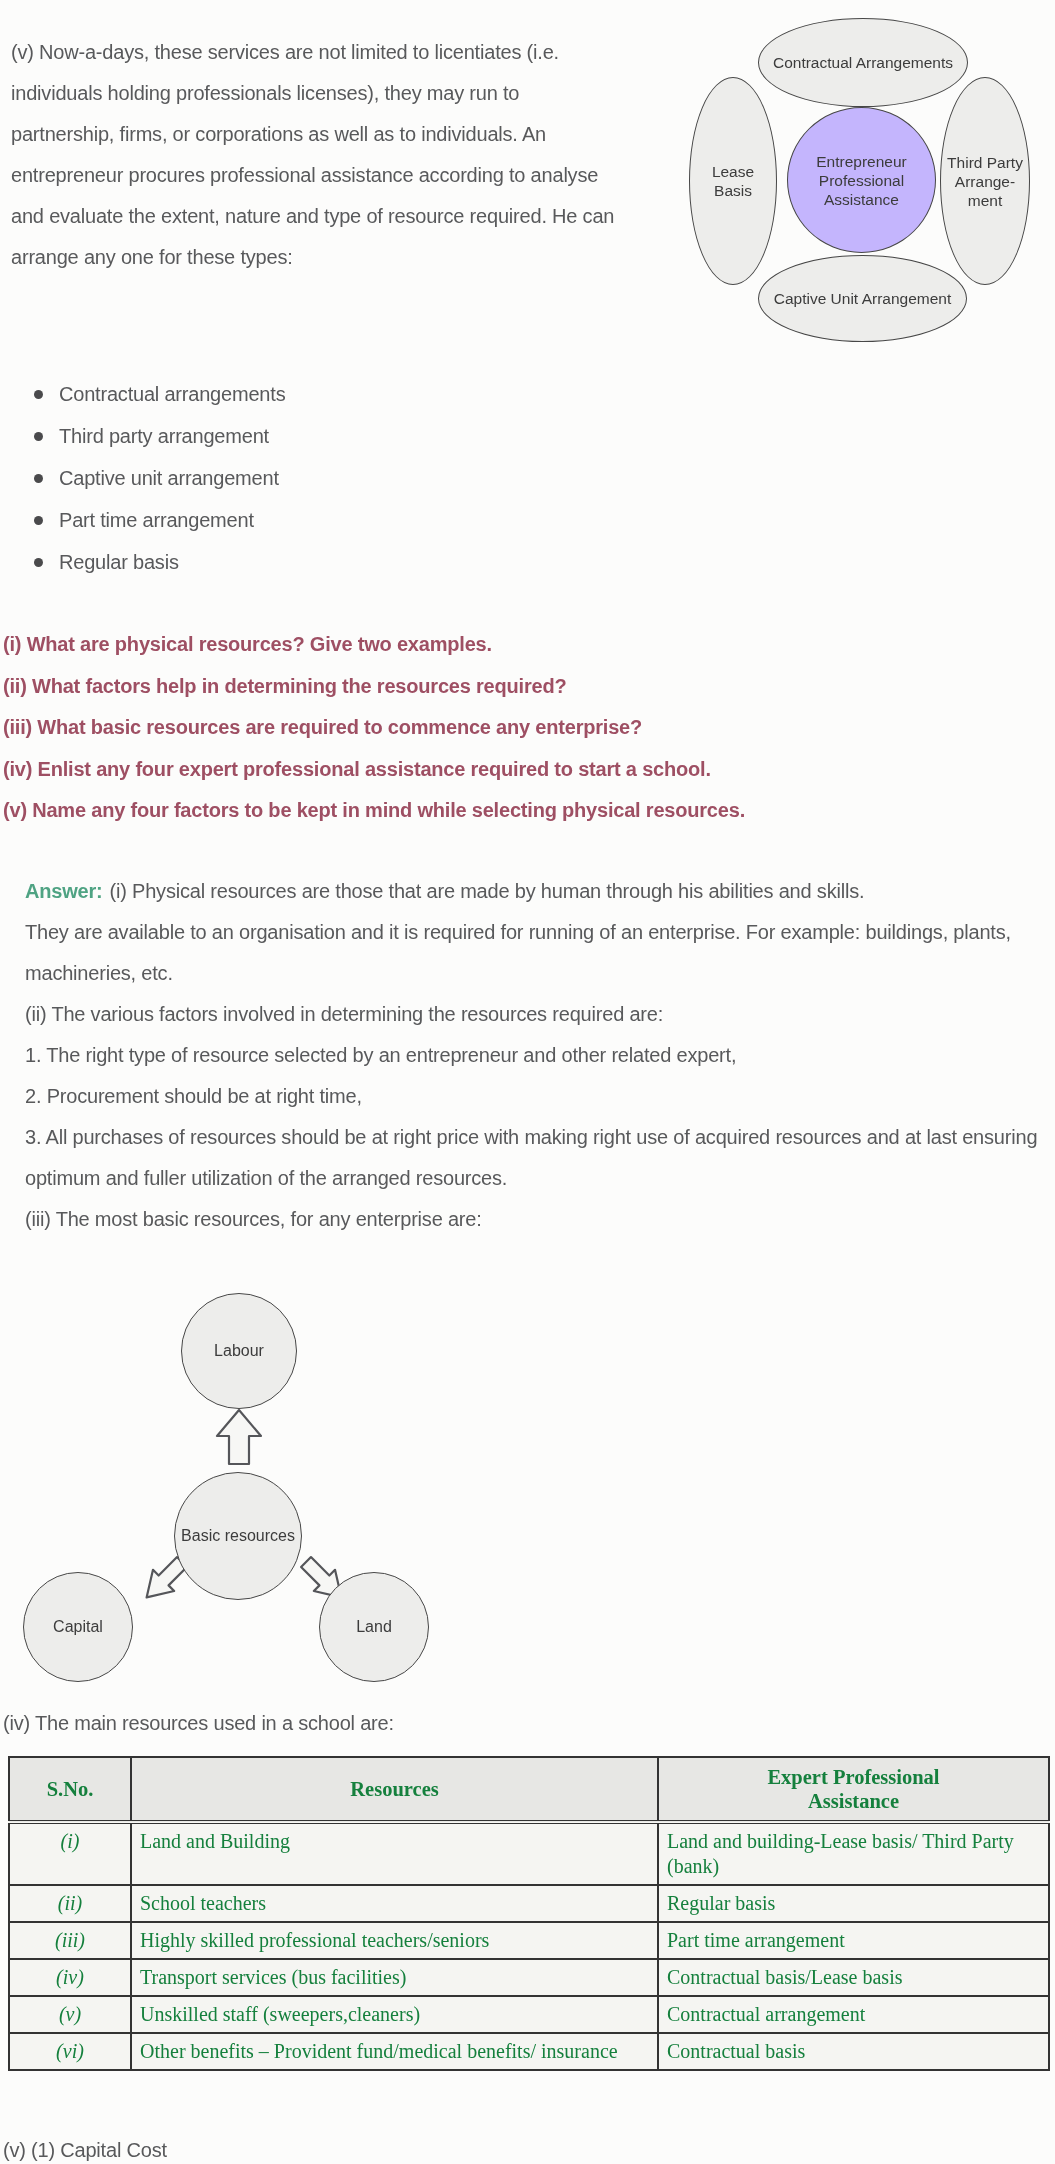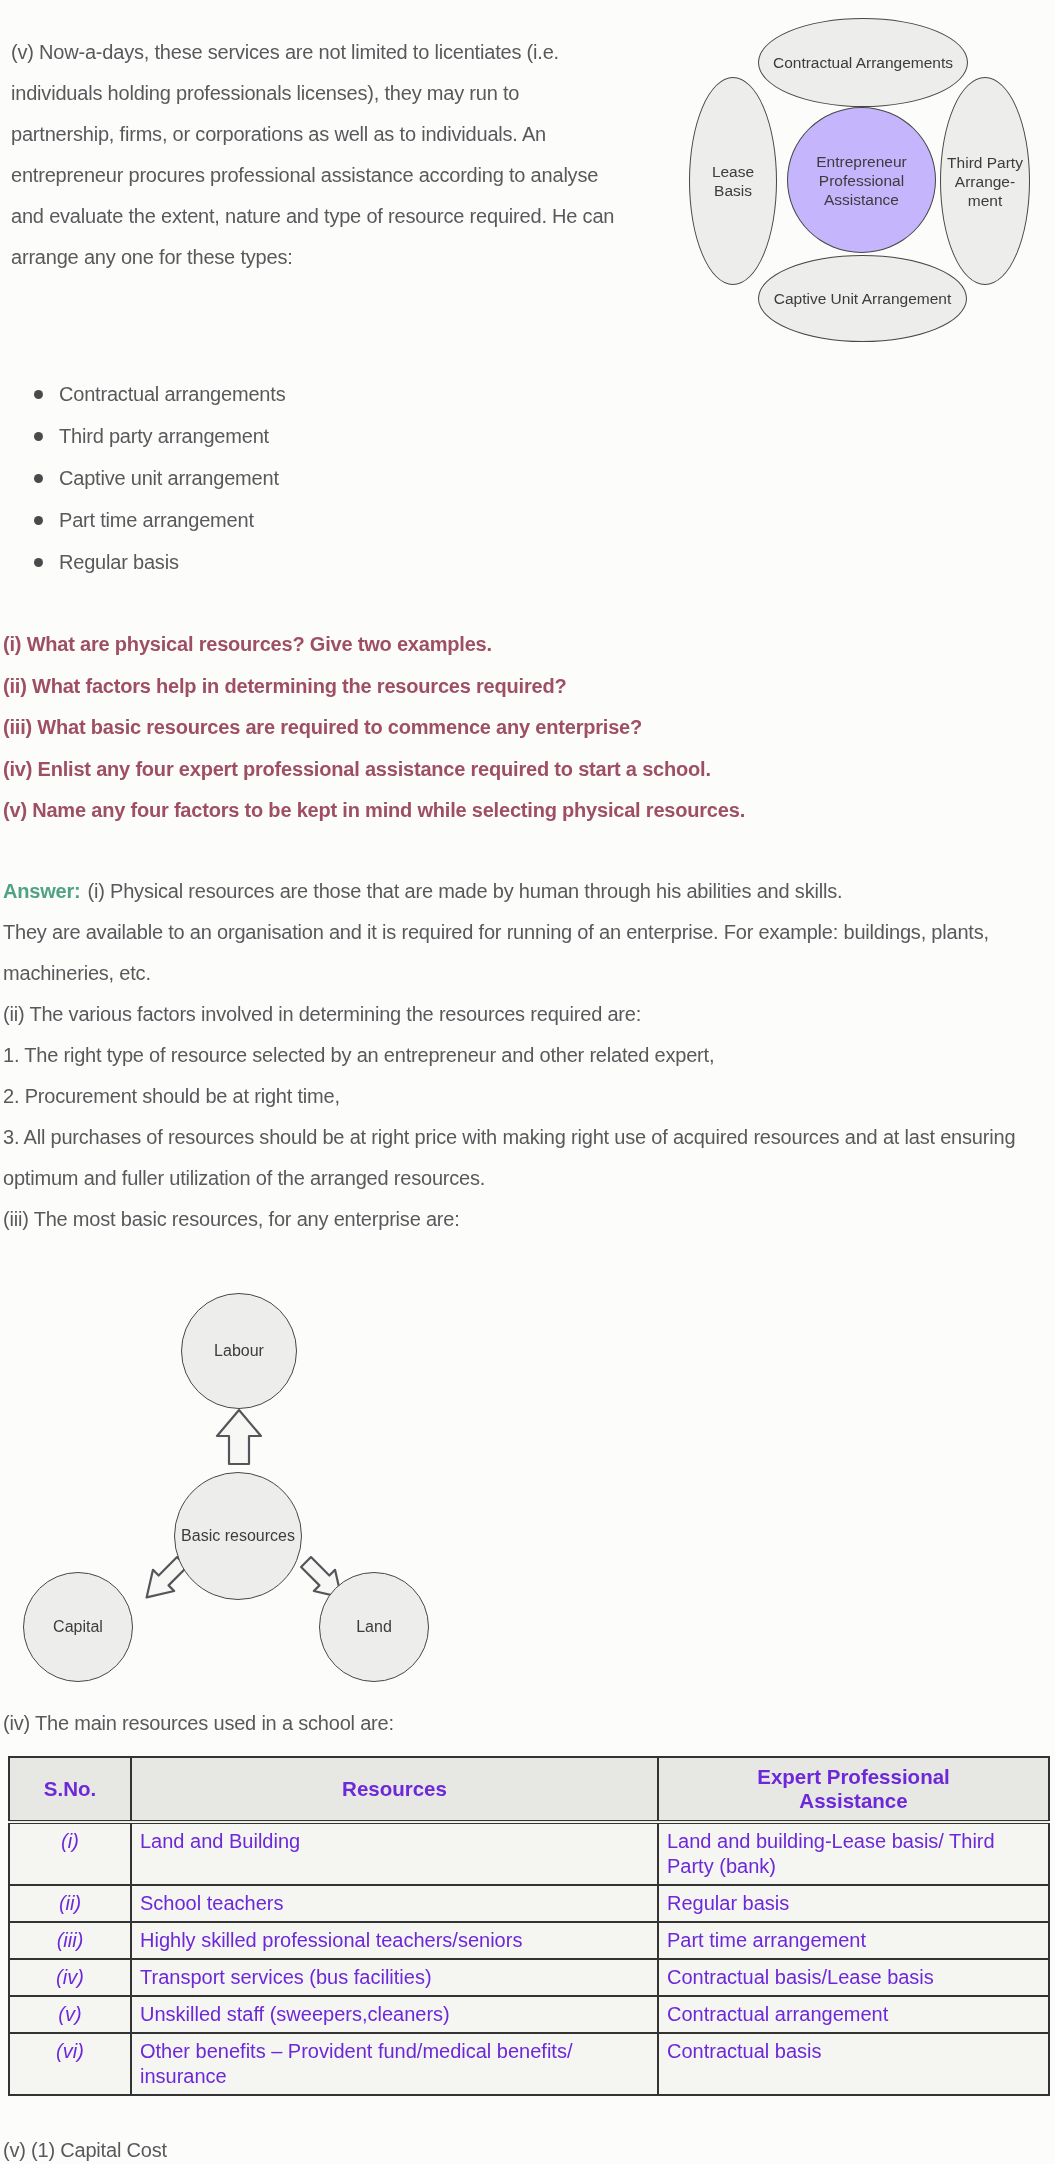--- a/index.html
+++ b/index.html
@@ -1,20 +1,20 @@
 <!DOCTYPE html>
 <html><head>
 <meta charset="utf-8">
 <style>
   html,body{margin:0;padding:0;}
   body{background:#fcfcfb;font-family:"Liberation Sans","DejaVu Sans",sans-serif;}
   .page{position:relative;width:1055px;height:2164px;background:#fcfcfb;overflow:hidden;color:#58595b;}
 
   
-  .bodytext{font-size:20px;line-height:41px;letter-spacing:-0.2px;color:#58595b;}
+  .bodytext{font-size:20px;line-height:41px;letter-spacing:-0.2px;color:#58595b;margin-left:22px;}
 
   
   .intro{position:absolute;left:3px;top:24px;width:612px;margin:8px;}
 
   
   .diagram1{position:absolute;left:675px;top:8px;width:378px;height:345px;}
   .d1shape{position:absolute;display:flex;align-items:center;justify-content:center;text-align:center;
            background:#ededeb;border:1.6px solid #474747;border-radius:50%;
            font-size:15.5px;line-height:19px;color:#3c3c3c;padding:2px;box-sizing:border-box;}
   .d1-top{left:83px;top:10px;width:210px;height:89px;}
@@ -46,21 +46,21 @@
   .d2-labour{left:169px;top:1px;width:116px;height:116px;}
   .d2-basic{left:162px;top:180px;width:128px;height:128px;}
   .d2-capital{left:11px;top:280px;width:110px;height:110px;}
   .d2-land{left:307px;top:280px;width:110px;height:110px;}
 
   
   .school-intro{position:absolute;left:3px;top:1703px;margin:0;}
 
   table.res{position:absolute;left:8px;top:1756px;width:1040px;border-collapse:collapse;
             background:#f5f5f2;table-layout:fixed;
-            font-family:Liberation Sans, sans-serif;color:#6d28d9;}
+            font-family:Liberation Serif, serif;color:#15803d;}
   table.res th,table.res td{border:2px solid #333333;}
   table.res th{background:#e7e7e4;font-size:20.5px;font-weight:bold;text-align:center;
                vertical-align:middle;padding:7px 4px;white-space:pre-line;line-height:24px;
                border-bottom:4px double #333333;}
   table.res td{font-size:20px;line-height:25px;vertical-align:top;padding:5px 8px;}
   td.sno{text-align:center;font-style:italic;}
   td.resource{padding-left:18px;}
   .col1{width:122px;} .col2{width:527px;} .col3{width:391px;}
 
   .footer-line{position:absolute;left:3px;top:2130px;margin:0;}

